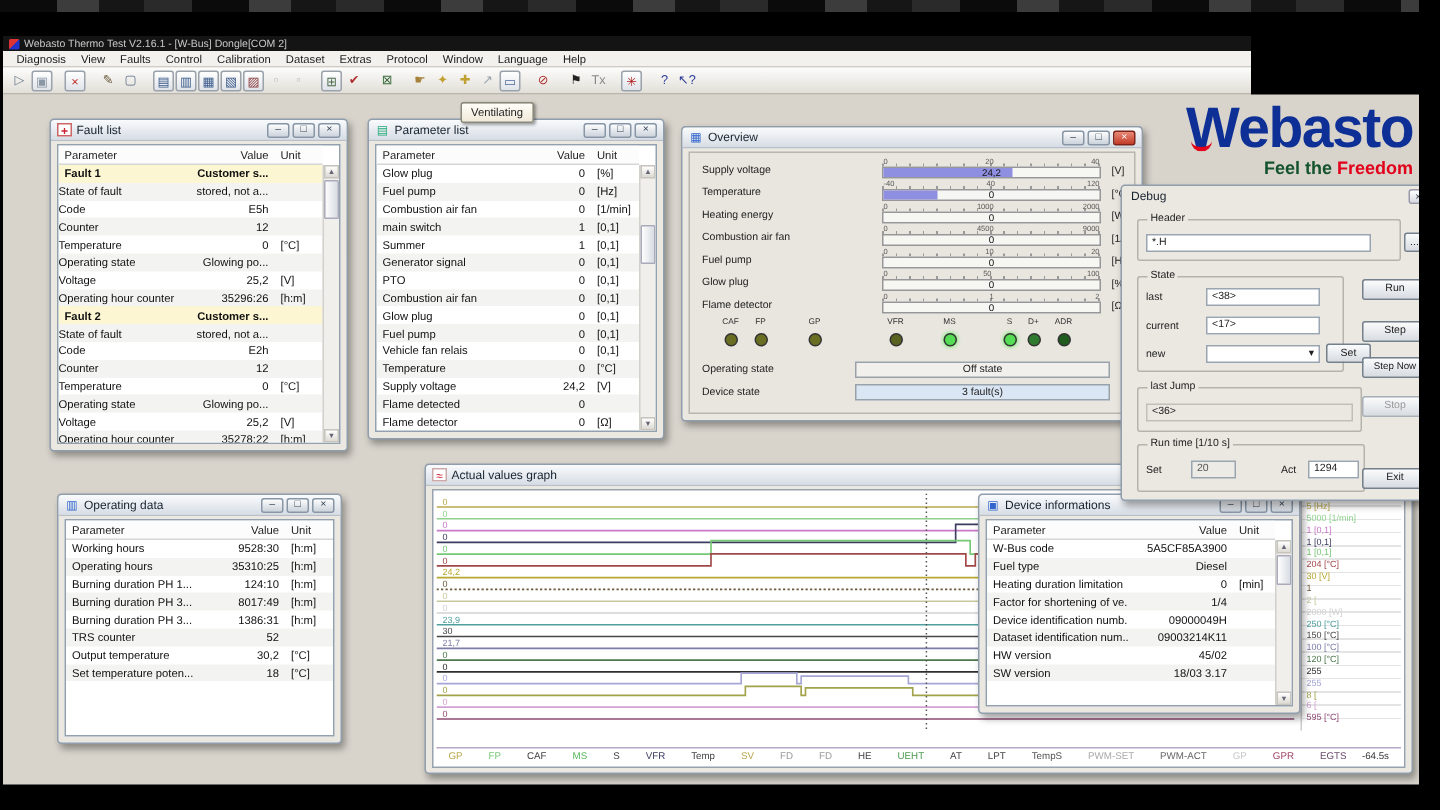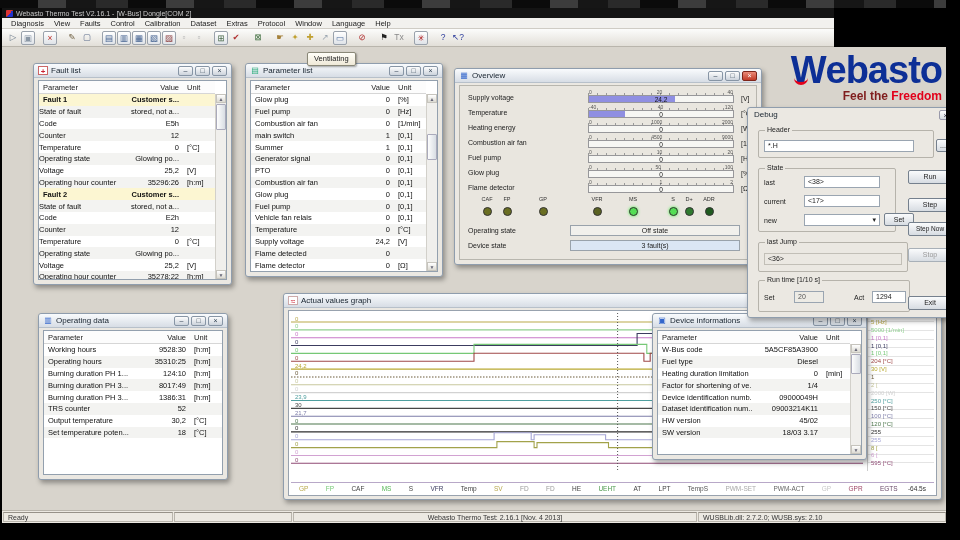--- a/index.html
+++ b/index.html
@@ -4,40 +4,40 @@
 <style>
   html,body{margin:0;padding:0;background:#000;}
   *{box-sizing:border-box;font-family:"Liberation Sans",sans-serif;}
   .stage{position:relative;width:960px;height:540px;background:#000;overflow:hidden;}
   
   .film{position:absolute;left:0;top:0;width:960px;height:8px;z-index:60;
     background:repeating-linear-gradient(90deg,#0b0b0b 0 38px,#3c3c3c 38px 66px,#161616 66px 96px,#2a2a2a 96px 128px);}
   .black-right{position:absolute;right:0;top:0;width:14px;height:540px;background:#000;z-index:60;}
   .black-bottom{position:absolute;left:0;bottom:0;width:960px;height:17px;background:#000;z-index:60;}
   
-  .app{position:absolute;left:2px;top:8px;width:832px;height:515px;background:#d8d4cc;}
+  .app{position:absolute;left:2px;top:24px;width:832px;height:515px;background:#d8d4cc;}
   .titlebar{height:10px;background:#141414;color:#c9c9c9;font-size:7px;display:flex;align-items:center;gap:3px;padding:0 4px;}
   .app-ico{width:7px;height:7px;border-radius:1px;background:linear-gradient(135deg,#d33 0 50%,#23c 50% 100%);}
   .menubar{height:11px;background:#f2f1ee;border-bottom:1px solid #cfccc5;display:flex;align-items:center;padding-left:4px;}
   .menu-item{font-size:7.5px;color:#1a1a1a;padding:0 5px;cursor:default;}
   .toolbar{height:18px;background:linear-gradient(#fcfcfb,#e2dfd8);border-bottom:1px solid #b9b5ac;display:flex;align-items:center;padding-left:4px;gap:1px;}
   .tool{width:14px;height:14px;font-size:8.5px;line-height:13px;text-align:center;color:#666;white-space:pre-line;}
   .tool.framed{border:1px solid #9aa2ac;border-radius:2px;background:linear-gradient(#ffffff,#dfe3e8);}
   .tool.gap{margin-left:7px;}
   .mdi{position:absolute;left:0;top:39px;width:944px;height:463px;background:#d8d4cc;overflow:hidden;}
   .statusbar{position:absolute;left:0;bottom:0;width:944px;height:13px;background:#ece9e2;border-top:1px solid #b9b5ac;display:flex;font-size:7px;color:#333;}
   .spanel{border:1px solid #b9b5ac;border-top-color:#979289;margin:1px 0 1px 1px;display:flex;align-items:center;padding:0 4px;background:#ece9e2;}
   .sp-left{width:170px;} .sp-mid{width:118px;} .sp-center{flex:1;justify-content:center;} .sp-right{width:248px;}
   
   .logo{position:absolute;left:748px;top:4px;width:192px;text-align:right;line-height:1;}
   .logo-word{font-size:38px;font-weight:bold;color:#0d2f96;letter-spacing:-1px;}
   .logo-mark{position:relative;display:inline-block;color:#0d2f96;}
   .logo-mark i{position:absolute;left:3px;bottom:4px;width:14px;height:7px;border:3px solid #e2001a;border-top:none;border-left:none;border-right:none;border-radius:0 0 10px 10px;}
   .logo-tag{font-size:12px;font-weight:bold;margin-top:1px;}
-  .tag-blue{color:#7f1d1d;} .tag-red{color:#e2001a;}
+  .tag-blue{color:#14532d;} .tag-red{color:#e2001a;}
   
   .win{position:absolute;background:#ebe8e2;border:1px solid #8f9dad;border-radius:3px;box-shadow:2px 3px 5px rgba(0,0,0,.35);}
   .win-title{height:14px;display:flex;align-items:center;gap:3px;padding:0 4px;border-bottom:1px solid #b7c0ca;
     background:linear-gradient(#f9fbfd,#d7dde5);border-radius:3px 3px 0 0;font-size:8px;color:#16222e;}
   .win-ico{width:10px;height:9px;font-size:8px;line-height:9px;text-align:center;}
   .win-btns{margin-left:auto;display:flex;gap:2px;}
   .wbtn{width:15px;height:10px;border:1px solid #8795a5;border-radius:2px;background:linear-gradient(#fdfdfd,#ccd3dc);
     font-size:7px;line-height:8px;text-align:center;color:#345;}
   .wbtn.red{background:linear-gradient(#ea8a78,#c23b28);border-color:#7e251a;color:#fff;}
   .win-body{position:absolute;left:4px;right:4px;top:16px;bottom:4px;background:#fff;border:1px solid #93a0ae;overflow:hidden;}

